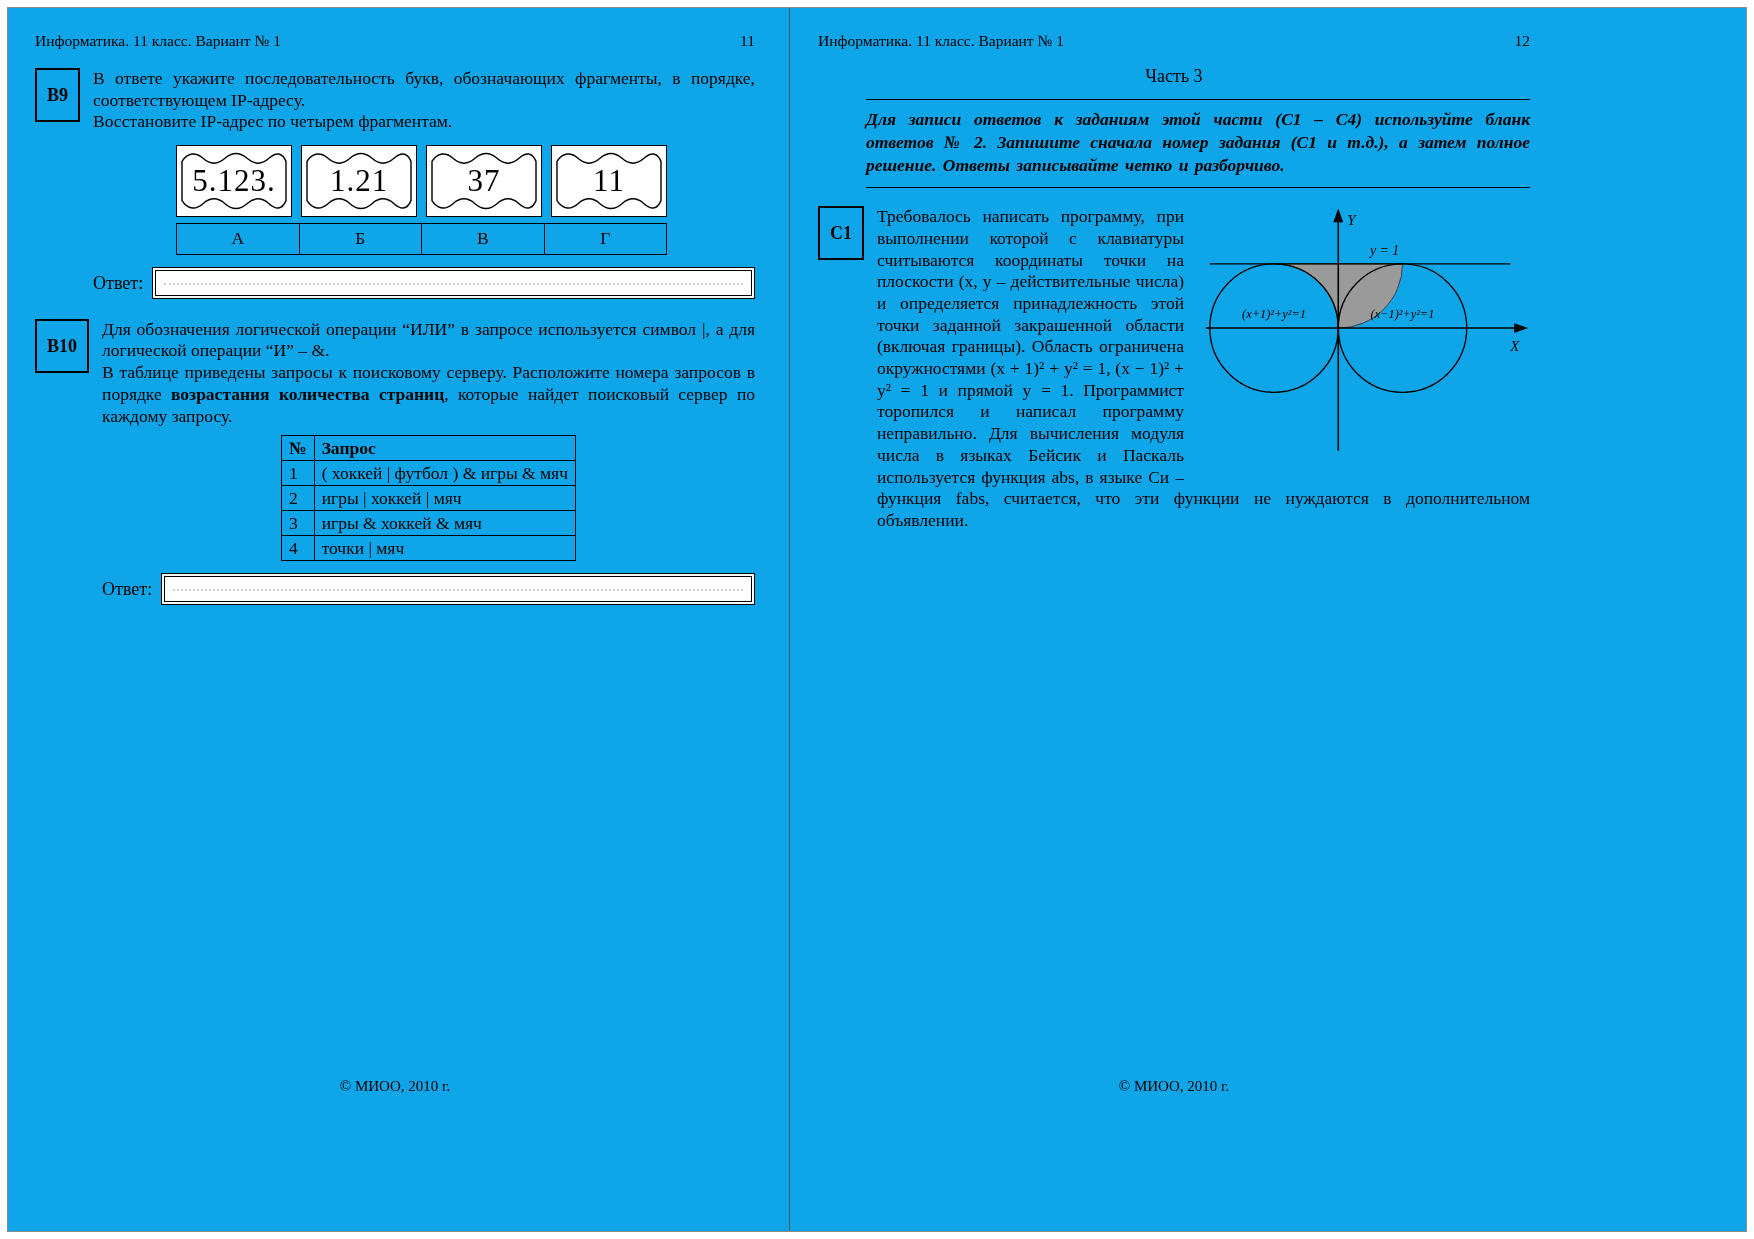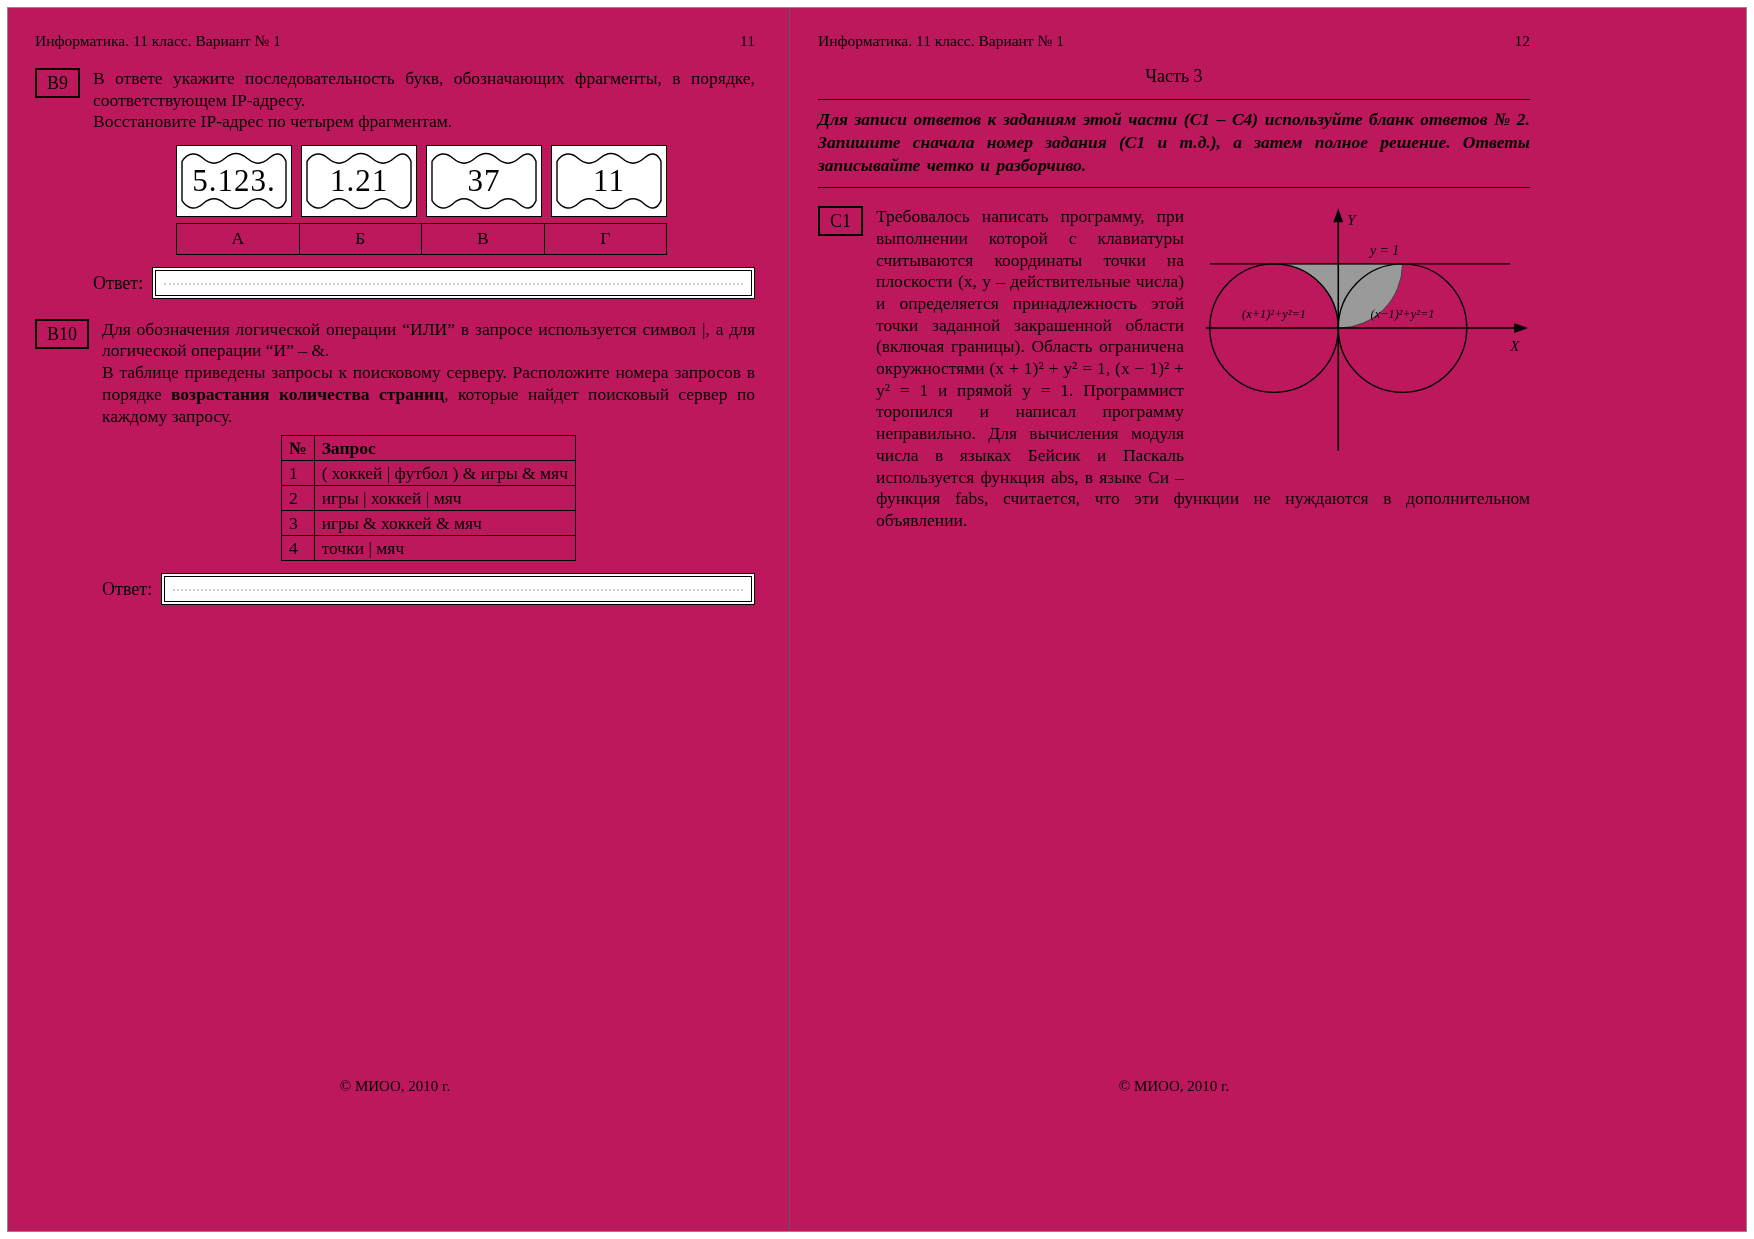--- a/index.html
+++ b/index.html
@@ -10,39 +10,39 @@
     font-family: "Liberation Serif", serif;
     color: #000;
     position: relative;
     overflow: hidden;
   }
   .spread {
     position: absolute; left: 7px; top: 7px;
     width: 1740px; height: 1225px;
     border: 1px solid #8a8a8a;
     display: flex;
-    background: #be185d;
+    background: #0ea5e9;
   }
   .page { position: relative; height: 100%; }
   .page-left  { width: 782px; border-right: 1px solid #5a5a5a; }
   .page-right { width: 956px; }
 
   .page-left  .inner { padding: 24px 35px 0 27px; width: 782px; }
   .page-right .inner { padding: 24px 0 0 28px; width: 740px; }
 
   .page-header {
     display: flex; justify-content: space-between; align-items: baseline;
     font-size: 15.5px;
   }
 
   
   .task { display: flex; align-items: flex-start; margin-top: 18px; }
   .task-label {
-    border: 2px solid #000; font-weight: normal; font-size: 18px;
-    padding: 1px 10px; margin-right: 13px; flex: 0 0 auto;
+    border: 2px solid #000; font-weight: bold; font-size: 18px;
+    padding: 13px 10px; margin-right: 13px; flex: 0 0 auto;
     line-height: 24px;
   }
   .task-body { flex: 1; font-size: 17.5px; line-height: 1.24; text-align: justify; }
   .task-body p { margin: 0; }
 
   
   .fragments { margin: 12px 0 10px 83px; width: 491px; }
   .frag-row { display: flex; gap: 9px; }
   .frag-box {
     width: 116px; height: 72px; border: 1px solid #000;
@@ -76,20 +76,21 @@
   .query-table th { font-weight: bold; }
 
   
   .part-title { text-align: center; font-weight: normal; font-size: 18px; margin: 16px 0 12px 0; }
   .instruction {
     border-top: 1.4px solid #000; border-bottom: 1.4px solid #000;
     padding: 8px 0 10px 0;
     font-weight: bold; font-style: italic;
     font-size: 17.5px; line-height: 1.32; text-align: justify;
     word-spacing: 2px;
+    margin-left: 48px;
   }
   .c1-figure { float: right; width: 338px; height: 258px; margin: 0 0 6px 8px; }
   .c1-figure svg { width: 100%; height: 100%; }
   .c1-figure text { font-family: "Liberation Serif", serif; }
 
   .page-footer { position: absolute; top: 1070px; text-align: center; font-size: 15px; }
   .page-left  .page-footer { left: 27px; width: 720px; }
   .page-right .page-footer { left: 28px; width: 712px; }
 </style>
 </head>

